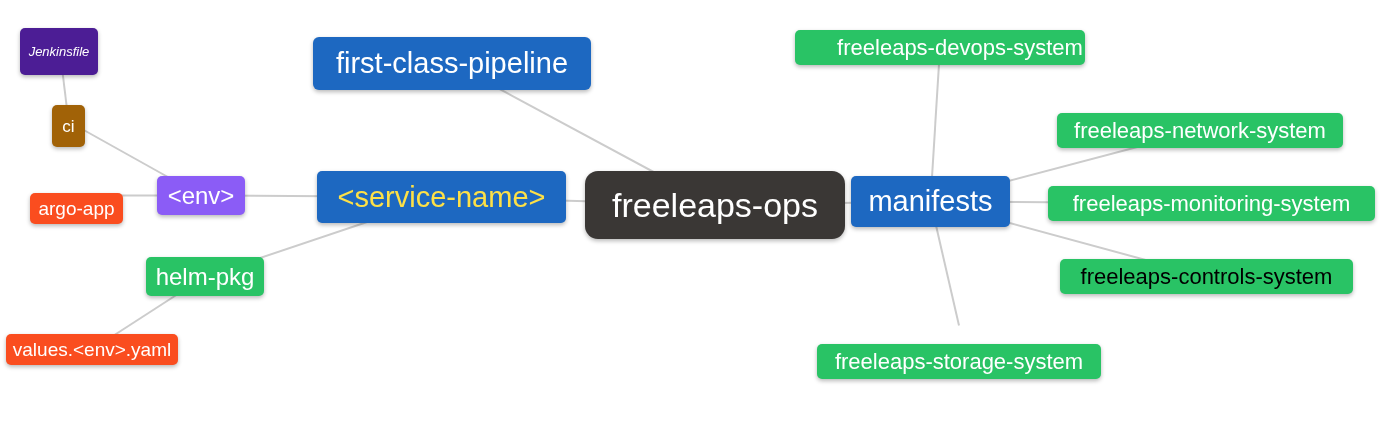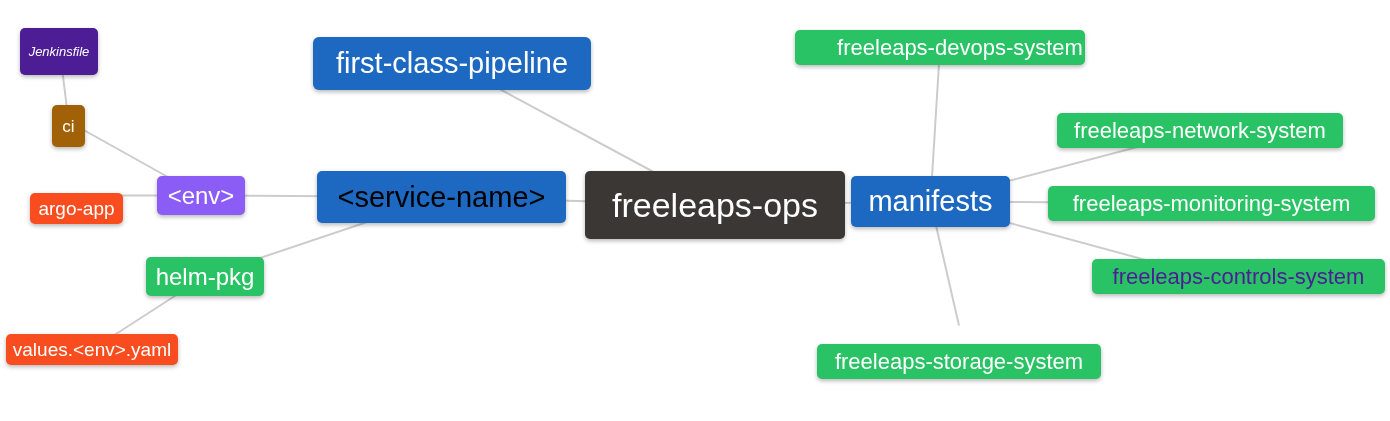--- a/index.html
+++ b/index.html
@@ -57,28 +57,28 @@
       <line x1="452" y1="63.5" x2="715" y2="205" stroke="#cccccc" stroke-width="2"></line>
       <line x1="441.5" y1="197" x2="715" y2="205" stroke="#cccccc" stroke-width="2"></line>
       <line x1="715" y1="205" x2="930.5" y2="201.5" stroke="#cccccc" stroke-width="2"></line>
       <line x1="930.5" y1="201.5" x2="940" y2="47.5" stroke="#cccccc" stroke-width="2"></line>
       <line x1="930.5" y1="201.5" x2="1200" y2="130.5" stroke="#cccccc" stroke-width="2"></line>
       <line x1="930.5" y1="201.5" x2="1211.5" y2="203.5" stroke="#cccccc" stroke-width="2"></line>
       <line x1="930.5" y1="201.5" x2="1206.5" y2="276.5" stroke="#cccccc" stroke-width="2"></line>
       <line x1="930.5" y1="201.5" x2="959" y2="325.5" stroke="#cccccc" stroke-width="2"></line>
     </svg>
 
-<div class="node size-root" style="left: 585px; top: 171px; width: 260px; height: 68px; background: rgb(58, 55, 53); color: rgb(255, 255, 255);">freeleaps-ops</div>
+<div class="node size-root" style="left: 585px; top: 171px; width: 260px; height: 68px; background: rgb(58, 55, 53); color: rgb(255, 255, 255); border-radius: 13px;">freeleaps-ops</div>
     <div class="node size-branch" style="left: 313px; top: 37px; width: 278px; height: 53px; background: rgb(29, 104, 193); color: rgb(255, 255, 255); border-radius: 6px;">first-class-pipeline</div>
-    <div class="node size-branch" style="left: 317px; top: 171px; width: 249px; height: 52px; background: rgb(29, 104, 193); color: #000000;">&lt;service-name&gt;</div>
+    <div class="node size-branch" style="left: 317px; top: 171px; width: 249px; height: 52px; background: rgb(29, 104, 193); color: #fde047;">&lt;service-name&gt;</div>
     <div class="node size-branch" style="left: 851px; top: 176px; width: 159px; height: 51px; background: rgb(29, 104, 193); color: rgb(255, 255, 255);">manifests</div>
     <div class="node size-sub" style="left: 157px; top: 176px; width: 88px; height: 39px; background: #8b5cf6; color: rgb(255, 255, 255);">&lt;env&gt;</div>
     <div class="node size-sub" style="left: 146px; top: 257px; width: 118px; height: 39px; background: rgb(41, 195, 101); color: rgb(255, 255, 255);">helm-pkg</div>
     <div class="node size-small" style="left: 30px; top: 180px; width: 93px; height: 31px; background: rgb(250, 77, 31); color: rgb(255, 255, 255); margin-top: 13px;">argo-app</div>
     <div class="node size-small" style="left: 6px; top: 334px; width: 172px; height: 31px; background: rgb(250, 77, 31); color: rgb(255, 255, 255);">values.&lt;env&gt;.yaml</div>
     <div class="node size-tiny" style="left: 52px; top: 105px; width: 33px; height: 42px; background: #a16207; color: rgb(255, 255, 255);">ci</div>
     <div class="node size-micro" style="left: 20px; top: 28px; width: 78px; height: 47px; background: #4c1d95; color: rgb(255, 255, 255); font-style: italic;">Jenkinsfile</div>
     <div class="node size-leaf" style="left: 795px; top: 30px; width: 290px; height: 35px; background: rgb(41, 195, 101); color: rgb(255, 255, 255); padding-left: 40px;">freeleaps-devops-system</div>
     <div class="node size-leaf" style="left: 1057px; top: 113px; width: 286px; height: 35px; background: rgb(41, 195, 101); color: rgb(255, 255, 255);">freeleaps-network-system</div>
     <div class="node size-leaf" style="left: 1048px; top: 186px; width: 327px; height: 35px; background: rgb(41, 195, 101); color: rgb(255, 255, 255);">freeleaps-monitoring-system</div>
-    <div class="node size-leaf" style="left: 1060px; top: 259px; width: 293px; height: 35px; background: rgb(41, 195, 101); color: #4c1d95; margin-left: 32px;">freeleaps-controls-system</div>
+    <div class="node size-leaf" style="left: 1060px; top: 259px; width: 293px; height: 35px; background: rgb(41, 195, 101); color: #000000;">freeleaps-controls-system</div>
     <div class="node size-leaf" style="left: 817px; top: 308px; width: 284px; height: 35px; background: rgb(41, 195, 101); color: rgb(255, 255, 255); margin-top: 36px;">freeleaps-storage-system</div>
   </div>
 
 </body></html>

